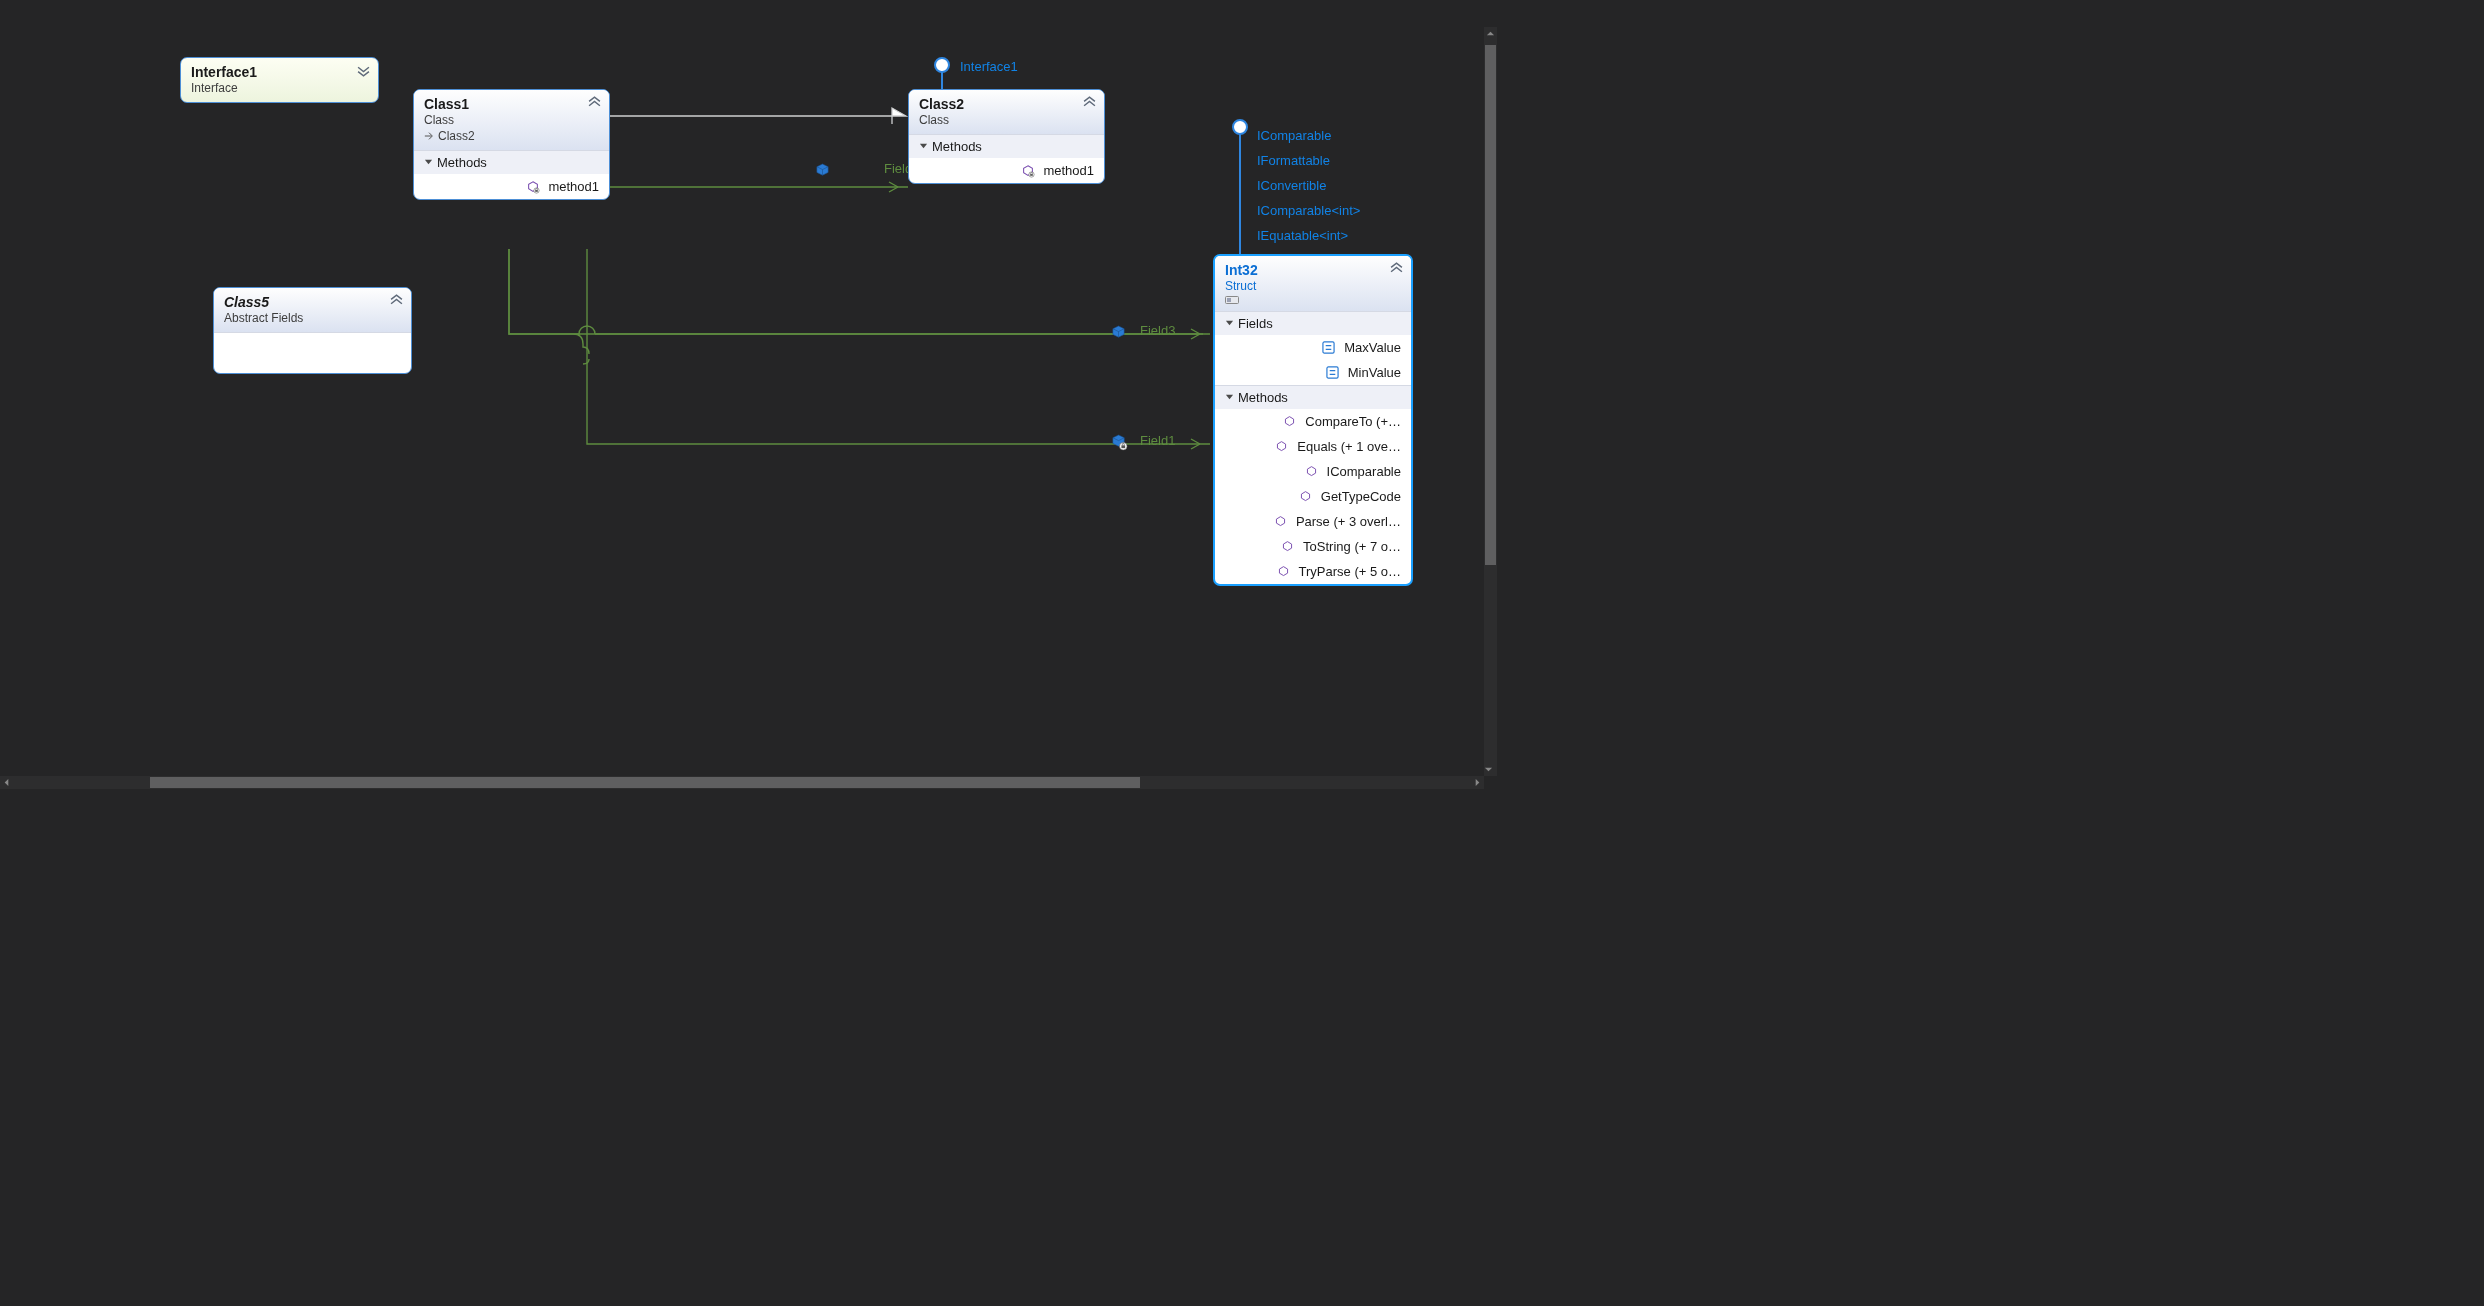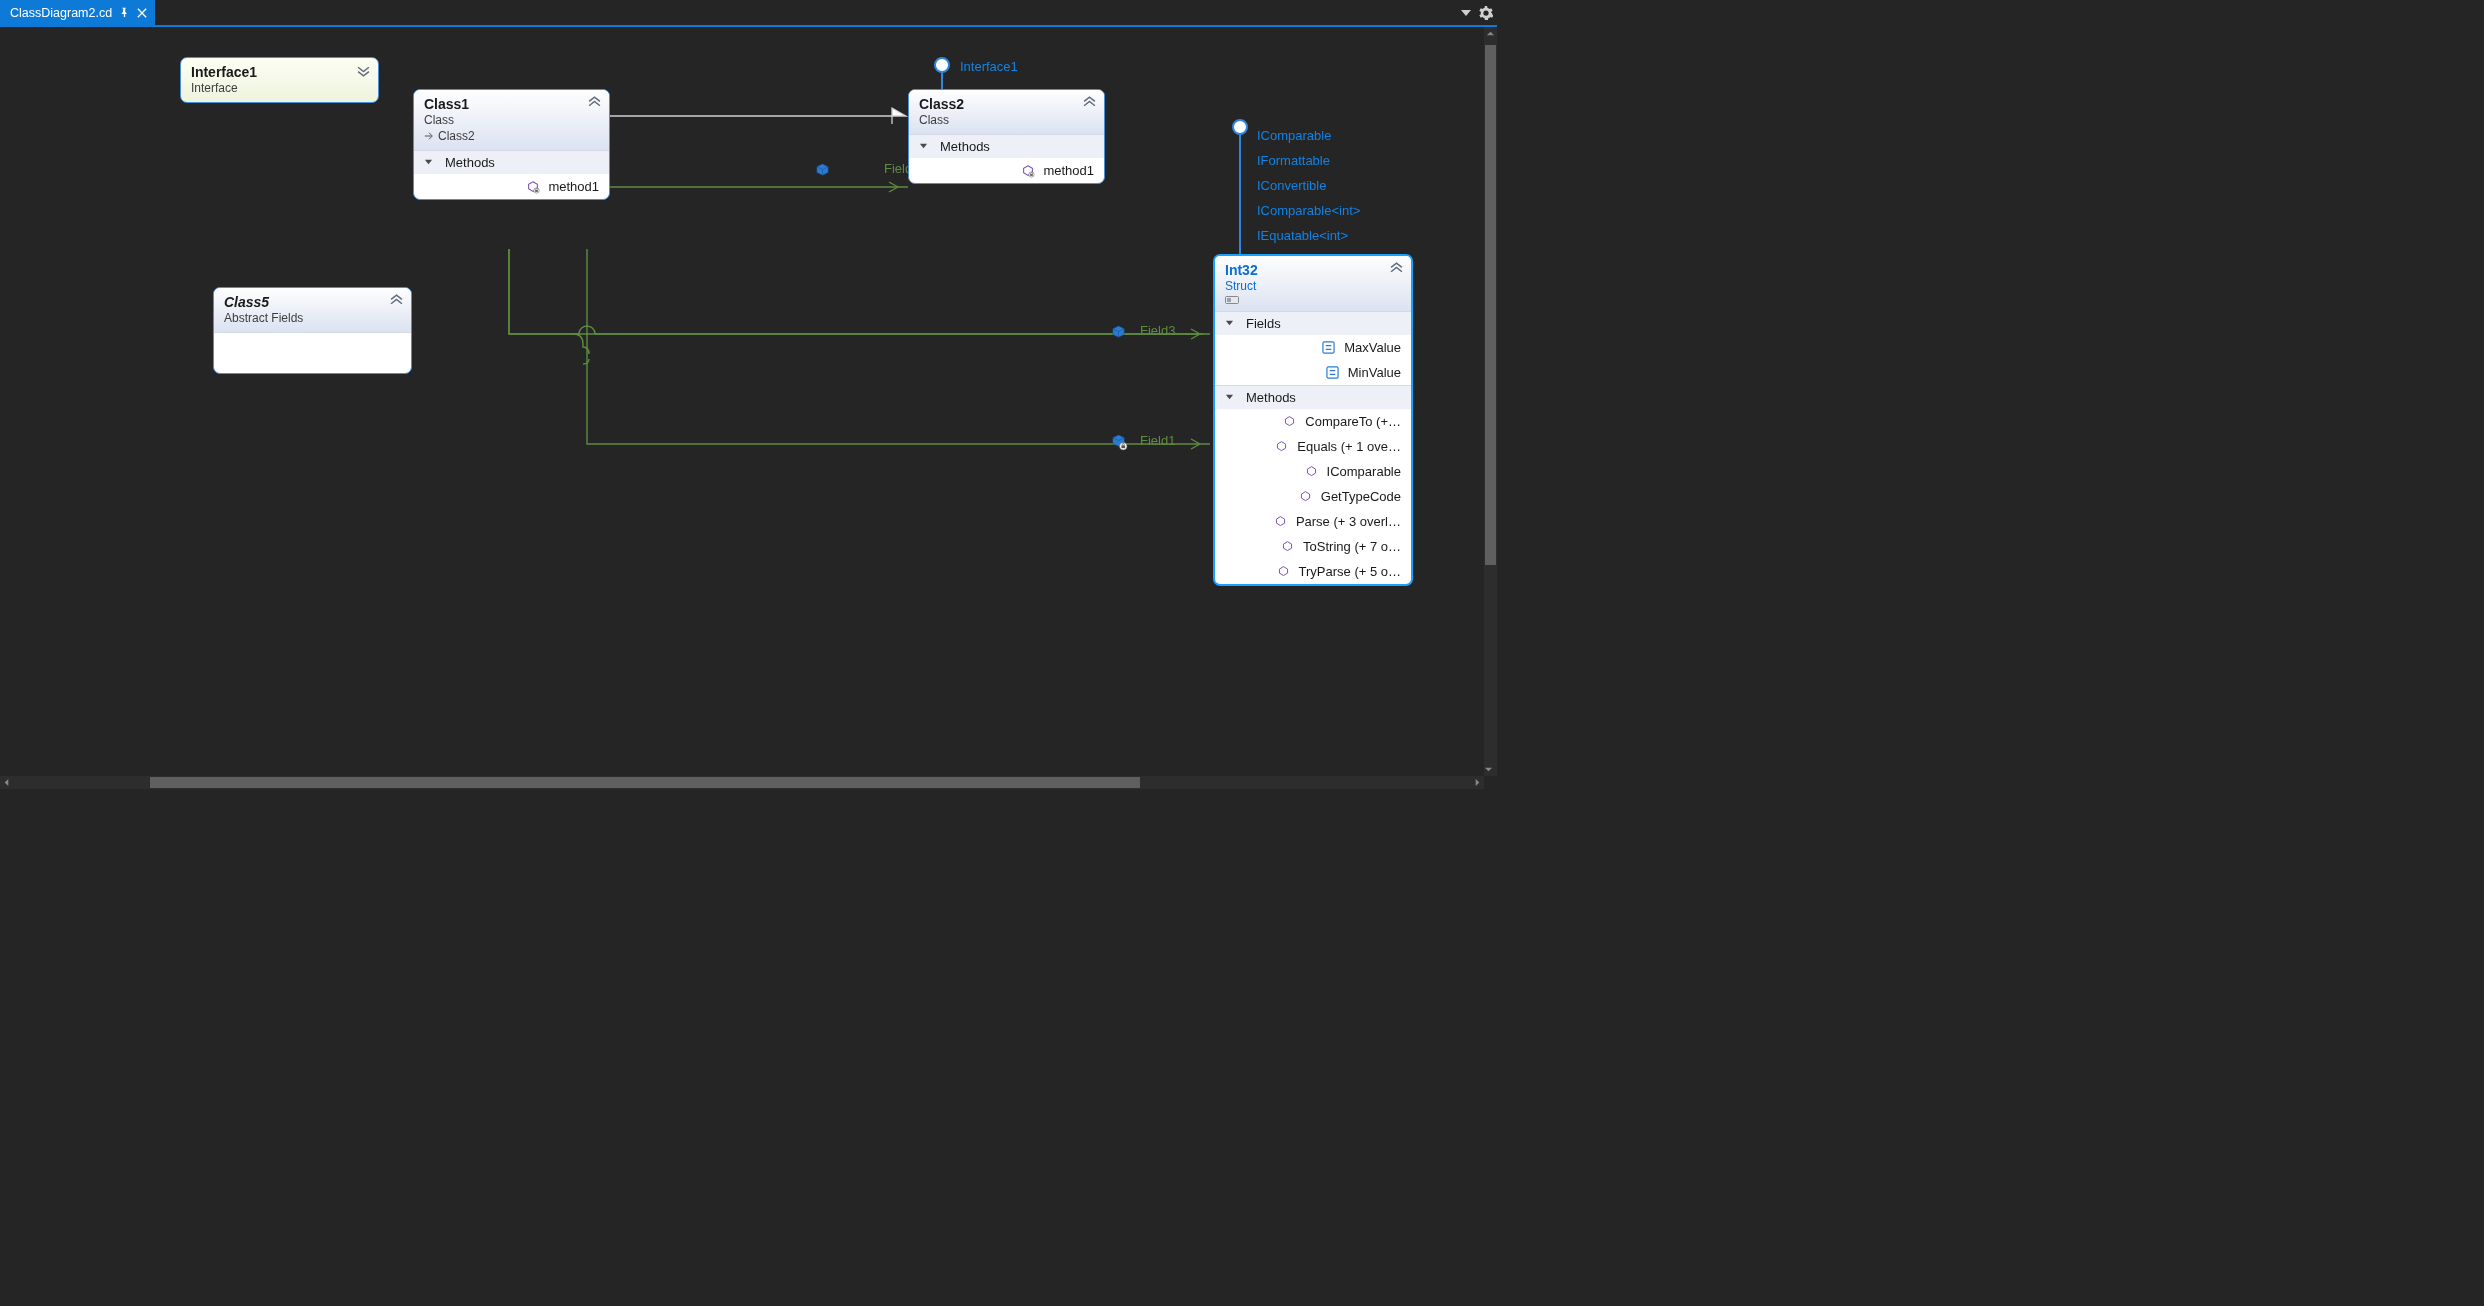--- a/index.html
+++ b/index.html
@@ -47,21 +47,21 @@
   
   .node{position:absolute;border:1px solid var(--card-border);border-radius:7px;background:var(--card-body);box-shadow:0 0 0 0 transparent;overflow:hidden;}
   .node.selected{border-width:2px;border-color:var(--selected);}
   .node .hdr{background:linear-gradient(180deg,var(--card-hdr-top) 0%,var(--card-hdr-bot) 100%);padding:6px 10px 7px 10px;position:relative;}
   .node .ttl{font-weight:600;font-size:14px;}
   .node.selected .ttl{color:#0a6ed4;}
   .node .sub{font-size:12px;color:var(--muted);margin-top:1px;}
   .node.selected .sub{color:#0a6ed4;}
   .node .inh{font-size:12px;color:var(--muted);margin-top:2px;display:flex;align-items:center;gap:4px;}
   .node .chevron{position:absolute;top:6px;right:8px;cursor:pointer;color:#5f6a7a;}
-  .node .section-hdr{background:var(--section-bg);border-top:1px solid #d5d9e4;padding:4px 10px;display:flex;align-items:center;gap:12px;font-size:13px;}
+  .node .section-hdr{background:var(--section-bg);border-top:1px solid #d5d9e4;padding:4px 10px;display:flex;align-items:center;gap:4px;font-size:13px;}
   .node .section-hdr .caret{color:#4a4a4a;}
   .node .member{padding:5px 10px 5px 28px;display:flex;align-items:center;gap:8px;font-size:13px;white-space:nowrap;overflow:hidden;text-overflow:ellipsis;justify-content:flex-end;}
   .node .member .mico{flex:0 0 14px;display:inline-flex;}
   .abstract-body{height:40px;border-top:1px solid #d5d9e4;}
   .italic{font-style:italic;}
   .struct-icon{margin-top:3px;}
 
   
   .lbl-blue{position:absolute;color:var(--link-blue);font-size:13px;white-space:nowrap;}
   .lollipop{position:absolute;}
@@ -72,47 +72,20 @@
   .assoc-lbl{position:absolute;color:var(--green);font-size:13px;}
   .field-cube{position:absolute;}
 
   svg{display:block;}
 </style>
 </head>
 <body>
 
 <div id="workbench">
 
-  <div class="tabstrip">
-    <div class="tab">
-      <span>ClassDiagram2.cd</span>
-      <span class="pin icon-btn">
-        <svg width="11" height="11" viewBox="0 0 16 16">
-            <path fill="#fff" d="M10 1v1h-1v5l2 2v1H9v4l-1 1-1-1V10H4V9l2-2V2H5V1h5z"></path>
-          </svg>
-      </span>
-      <span class="close icon-btn">
-        <svg width="10" height="10" viewBox="0 0 12 12">
-            <path stroke="#fff" stroke-width="1.6" d="M1 1l10 10M11 1L1 11"></path>
-          </svg>
-      </span>
-    </div>
-    <div class="right-controls">
-      <span class="icon-btn">
-        <svg width="10" height="10" viewBox="0 0 10 10">
-            <path fill="currentColor" d="M0 2h10L5 8z"></path>
-          </svg>
-      </span>
-      <span class="icon-btn">
-        <svg width="14" height="14" viewBox="0 0 16 16">
-            <path fill="currentColor" d="M8 5a3 3 0 100 6 3 3 0 000-6zm7 3c0 .5-.05 1-.13 1.4l1.7 1.3-1.6 2.8-2-.8c-.7.6-1.5 1-2.4 1.2l-.3 2.1H6.7l-.3-2.1c-.9-.2-1.7-.6-2.4-1.2l-2 .8-1.6-2.8 1.7-1.3C2.05 9 2 8.5 2 8s.05-1 .13-1.4L.4 5.3 2 2.5l2 .8c.7-.6 1.5-1 2.4-1.2L6.7 0h2.6l.3 2.1c.9.2 1.7.6 2.4 1.2l2-.8 1.6 2.8-1.7 1.3c.08.4.13.9.13 1.4z"></path>
-          </svg>
-      </span>
-    </div>
-  </div>
 
   <div id="canvas-wrap">
     <div id="canvas">
 
       <svg width="100%" height="100%" style="position:absolute;left:0;top:0;">
 
         <g>
           <line x1="608" y1="89" x2="892" y2="89" stroke="#cfd0d1" stroke-width="1.3"></line>
           <path d="M892 89 l14 0 l-14 -8 l0 16 z" fill="#ffffff" stroke="#cfd0d1" stroke-width="1.3"></path>
         </g>

